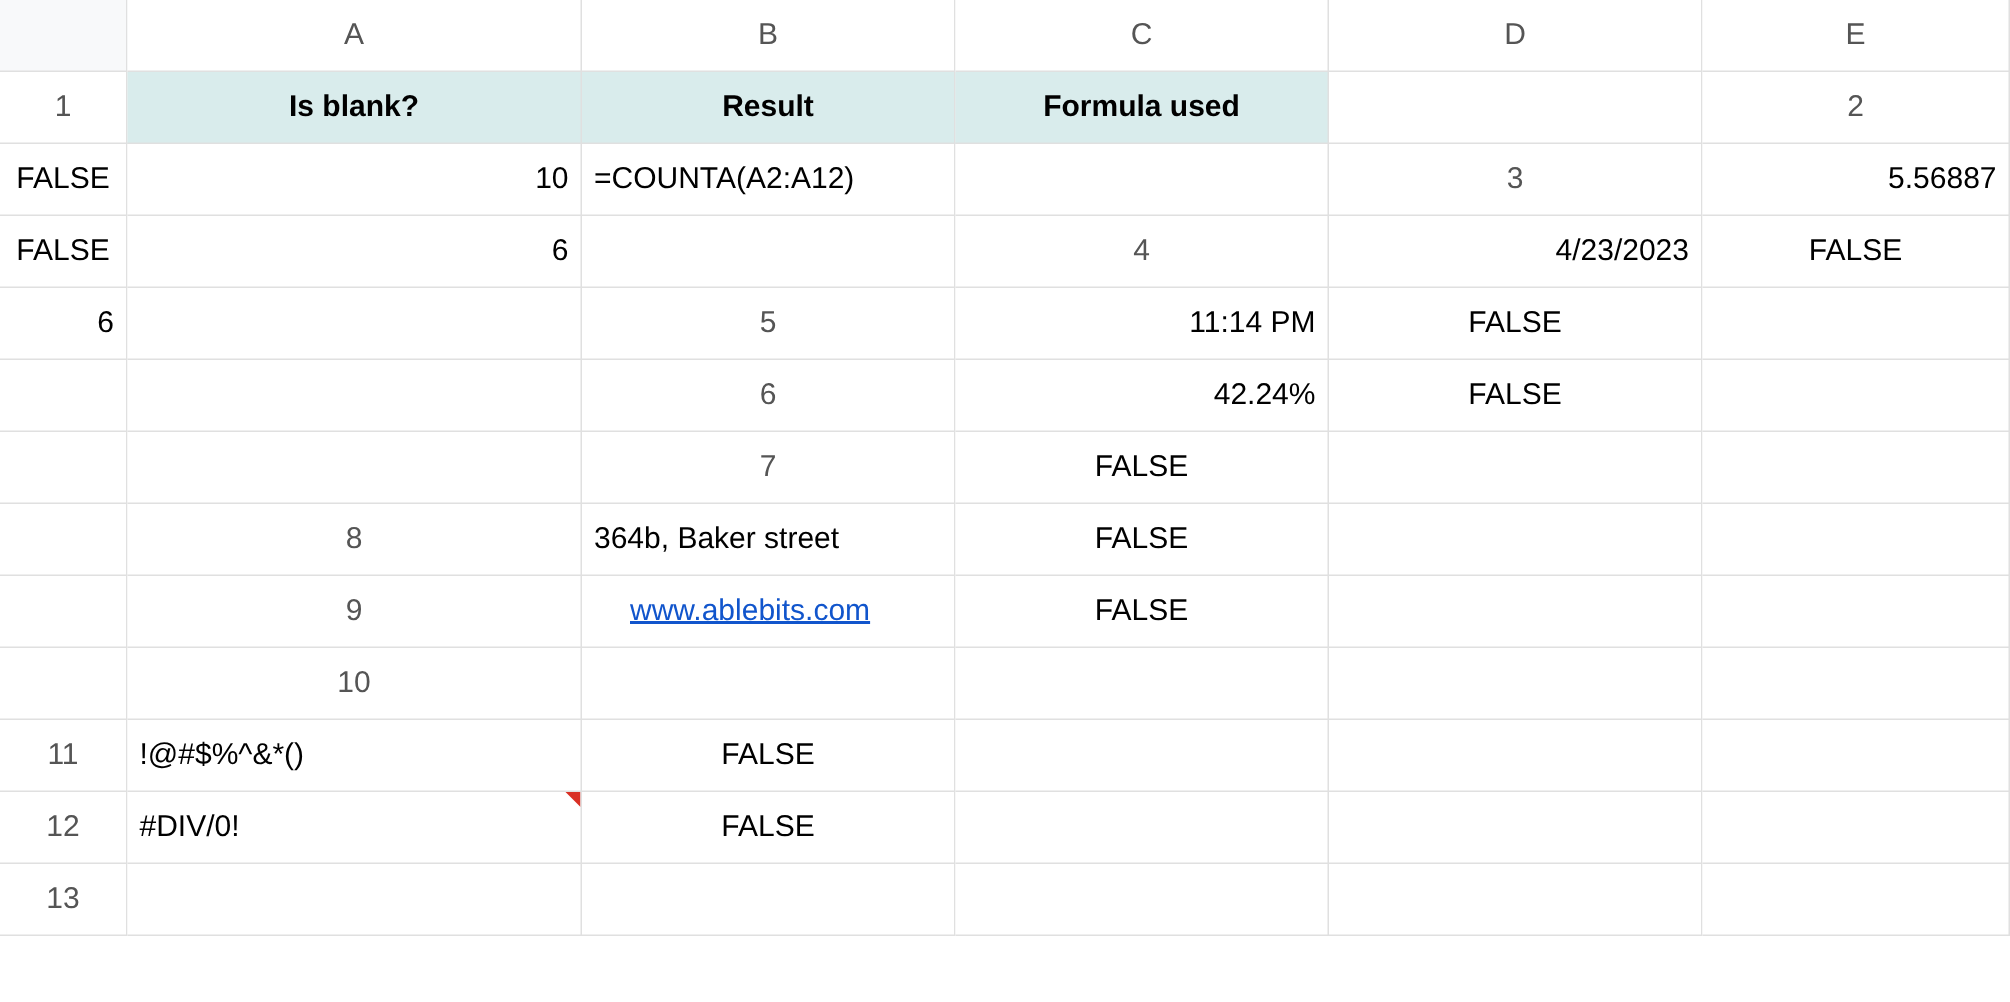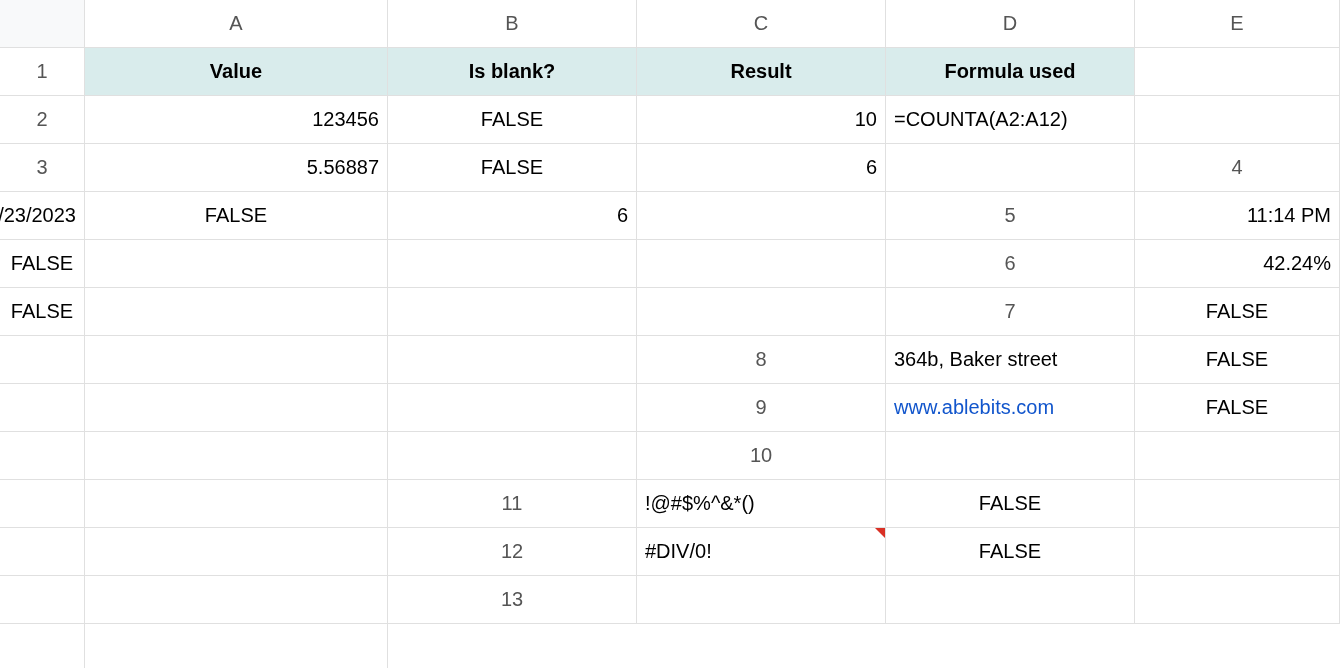--- a/index.html
+++ b/index.html
@@ -62,20 +62,22 @@
     }
     .align-center {
       justify-content: center;
       text-align: right;
     }
     .align-left {
       justify-content: flex-start;
     }
     .link {
       color: #1155cc;
+      text-decoration: underline;
+      margin-left: 24px;
     }
     .error-flag {
       position: absolute;
       top: 0;
       right: 0;
       width: 0;
       height: 0;
       border-top: 10px solid #d93025;
       border-left: 10px solid transparent;
     }
@@ -87,27 +89,25 @@
 <body>
 
 <div class="spreadsheet" id="grid">
     <div class="corner"></div>
     <div class="col-header">A</div>
     <div class="col-header">B</div>
     <div class="col-header">C</div>
     <div class="col-header">D</div>
     <div class="col-header">E</div>
     <div class="row-header">1</div>
-    <div class="cell header-cell">Value</div>
     <div class="cell header-cell">Is blank?</div>
     <div class="cell header-cell">Result</div>
     <div class="cell header-cell">Formula used</div>
     <div class="cell"></div>
     <div class="row-header">2</div>
-    <div class="cell align-right">123456</div>
     <div class="cell align-center">FALSE</div>
     <div class="cell align-right">10</div>
     <div class="cell align-left">=COUNTA(A2:A12)</div>
     <div class="cell"></div>
     <div class="row-header">3</div>
     <div class="cell align-right">5.56887</div>
     <div class="cell align-center">FALSE</div>
     <div class="cell align-right">6</div>
     <div class="cell"></div>
     <div class="row-header">4</div>

